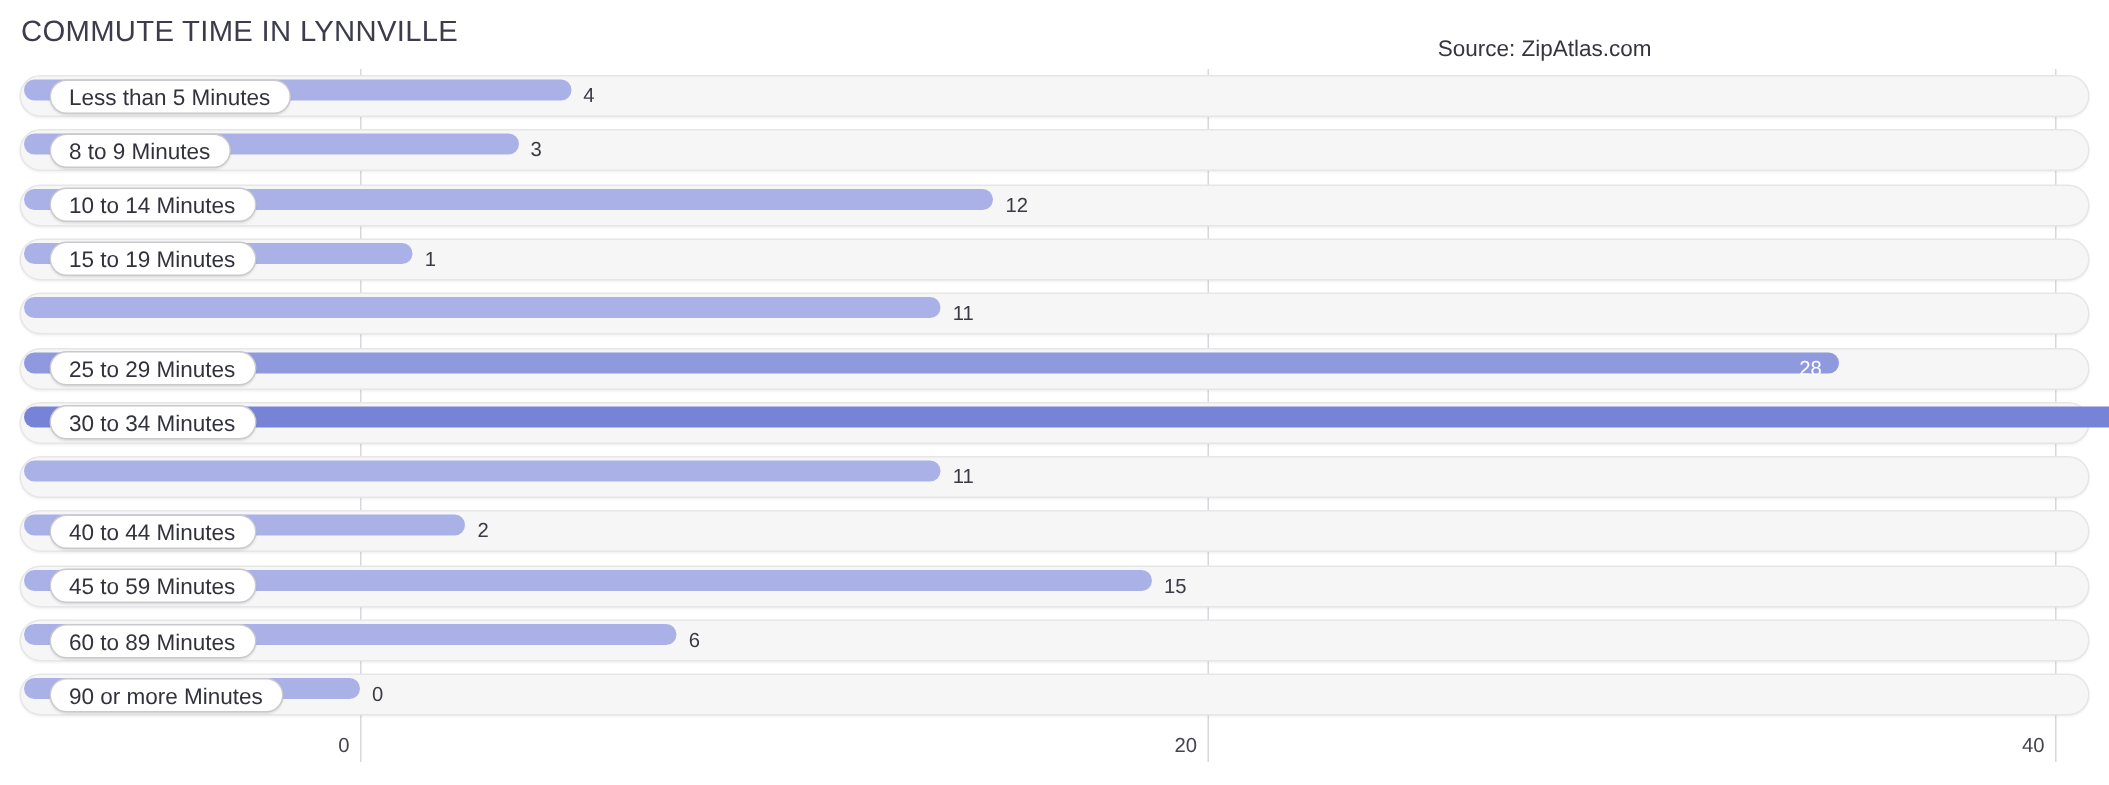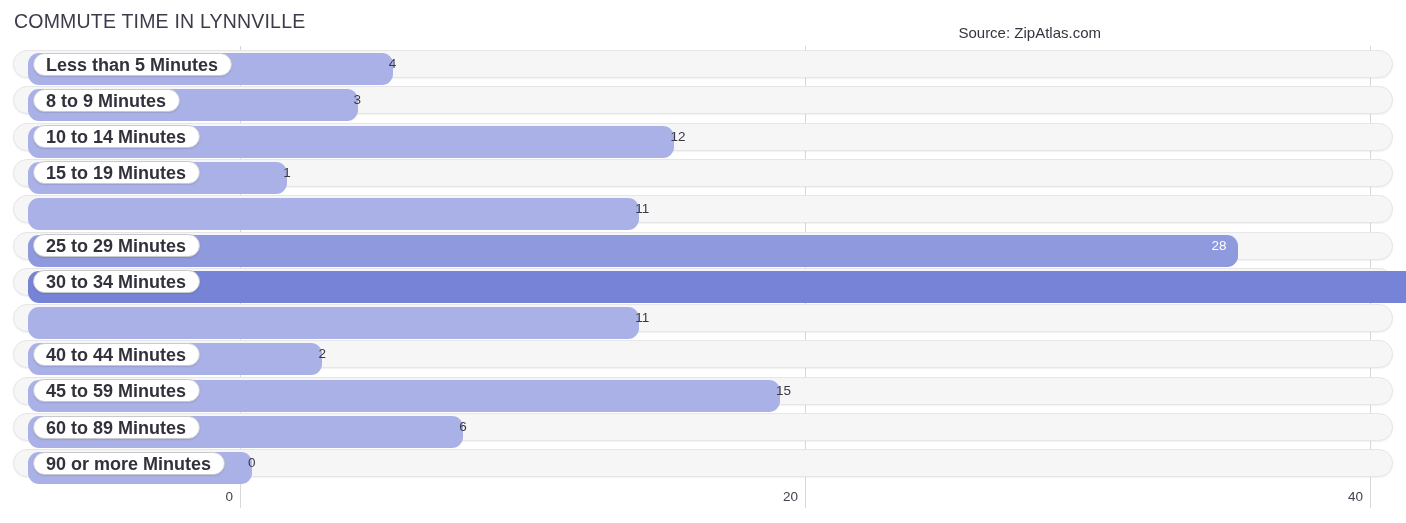--- a/index.html
+++ b/index.html
@@ -74,23 +74,23 @@
     width: 1380px;
     height: 28px;
     background: #f6f6f7;
     border: 1px solid #e6e6e8;
     border-radius: 14px;
     box-sizing: border-box;
     box-shadow: 0 1px 1.5px rgba(0,0,0,0.055);
   }
   .bar {
     position: absolute;
-    left: 28px;
+    left: 16px;
     top: 7px;
-    height: 32px;
+    height: 14px;
     border-radius: 11px;
     box-sizing: border-box;
   }
   .bar-value-in {
     position: absolute;
     right: 11px;
     top: 0;
     height: 22px;
     line-height: 22px;
     font-size: 13.5px;
@@ -109,26 +109,25 @@
   .cat-pill {
     position: absolute;
     left: 33px;
     top: 6.5px;
     height: 23px;
     line-height: 23px;
     padding: 0 13px 0 12px;
     background: #ffffff;
     border: 1px solid #c9c9ce;
     border-radius: 12px;
-    font-size: 18px;
+    font-size: 15px;
     color: #32323c;
     white-space: nowrap;
     box-sizing: border-box;
     box-shadow: 0 1px 1.5px rgba(0,0,0,0.10);
-    font-weight: bold;
   }
 
   
   #axis {
     position: absolute;
     left: 0;
     top: 486px;
     width: 1406px;
     height: 37px;
   }

